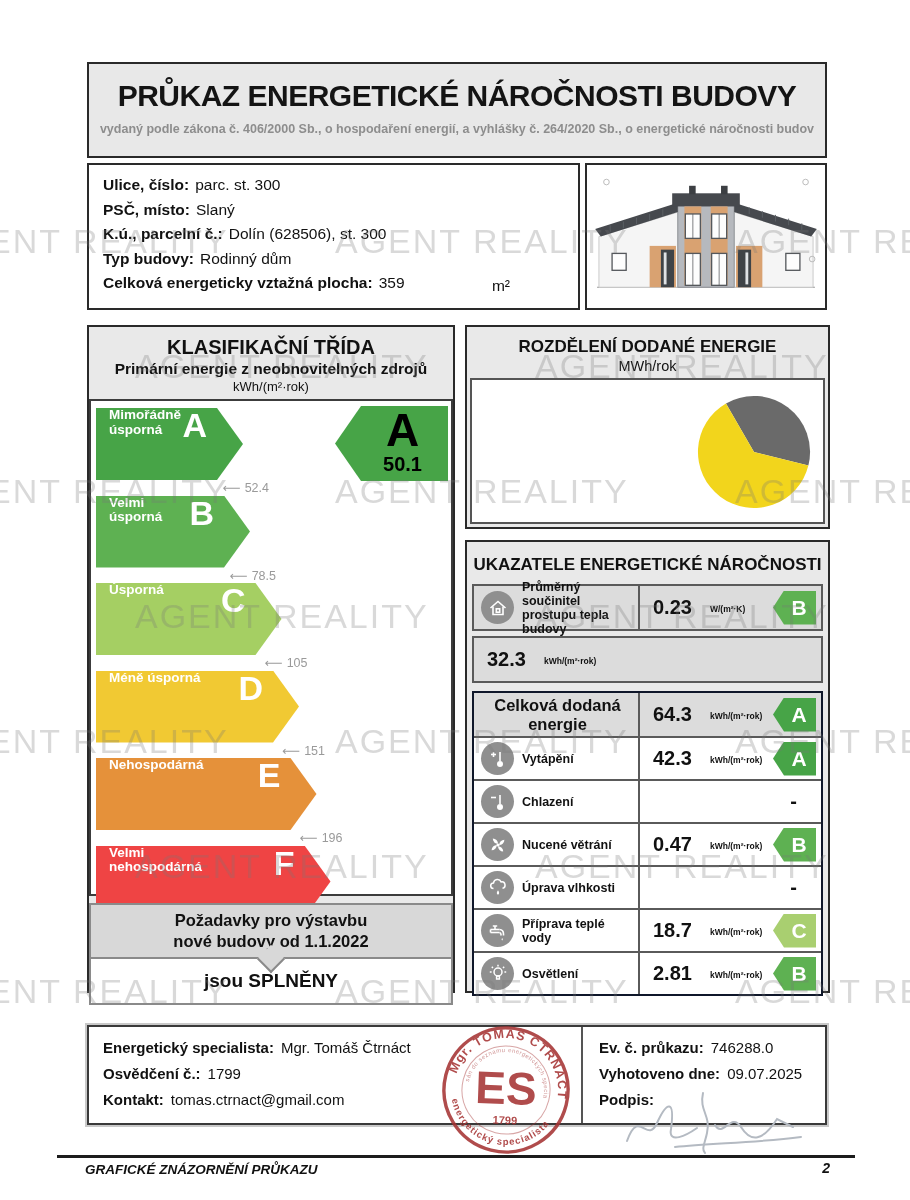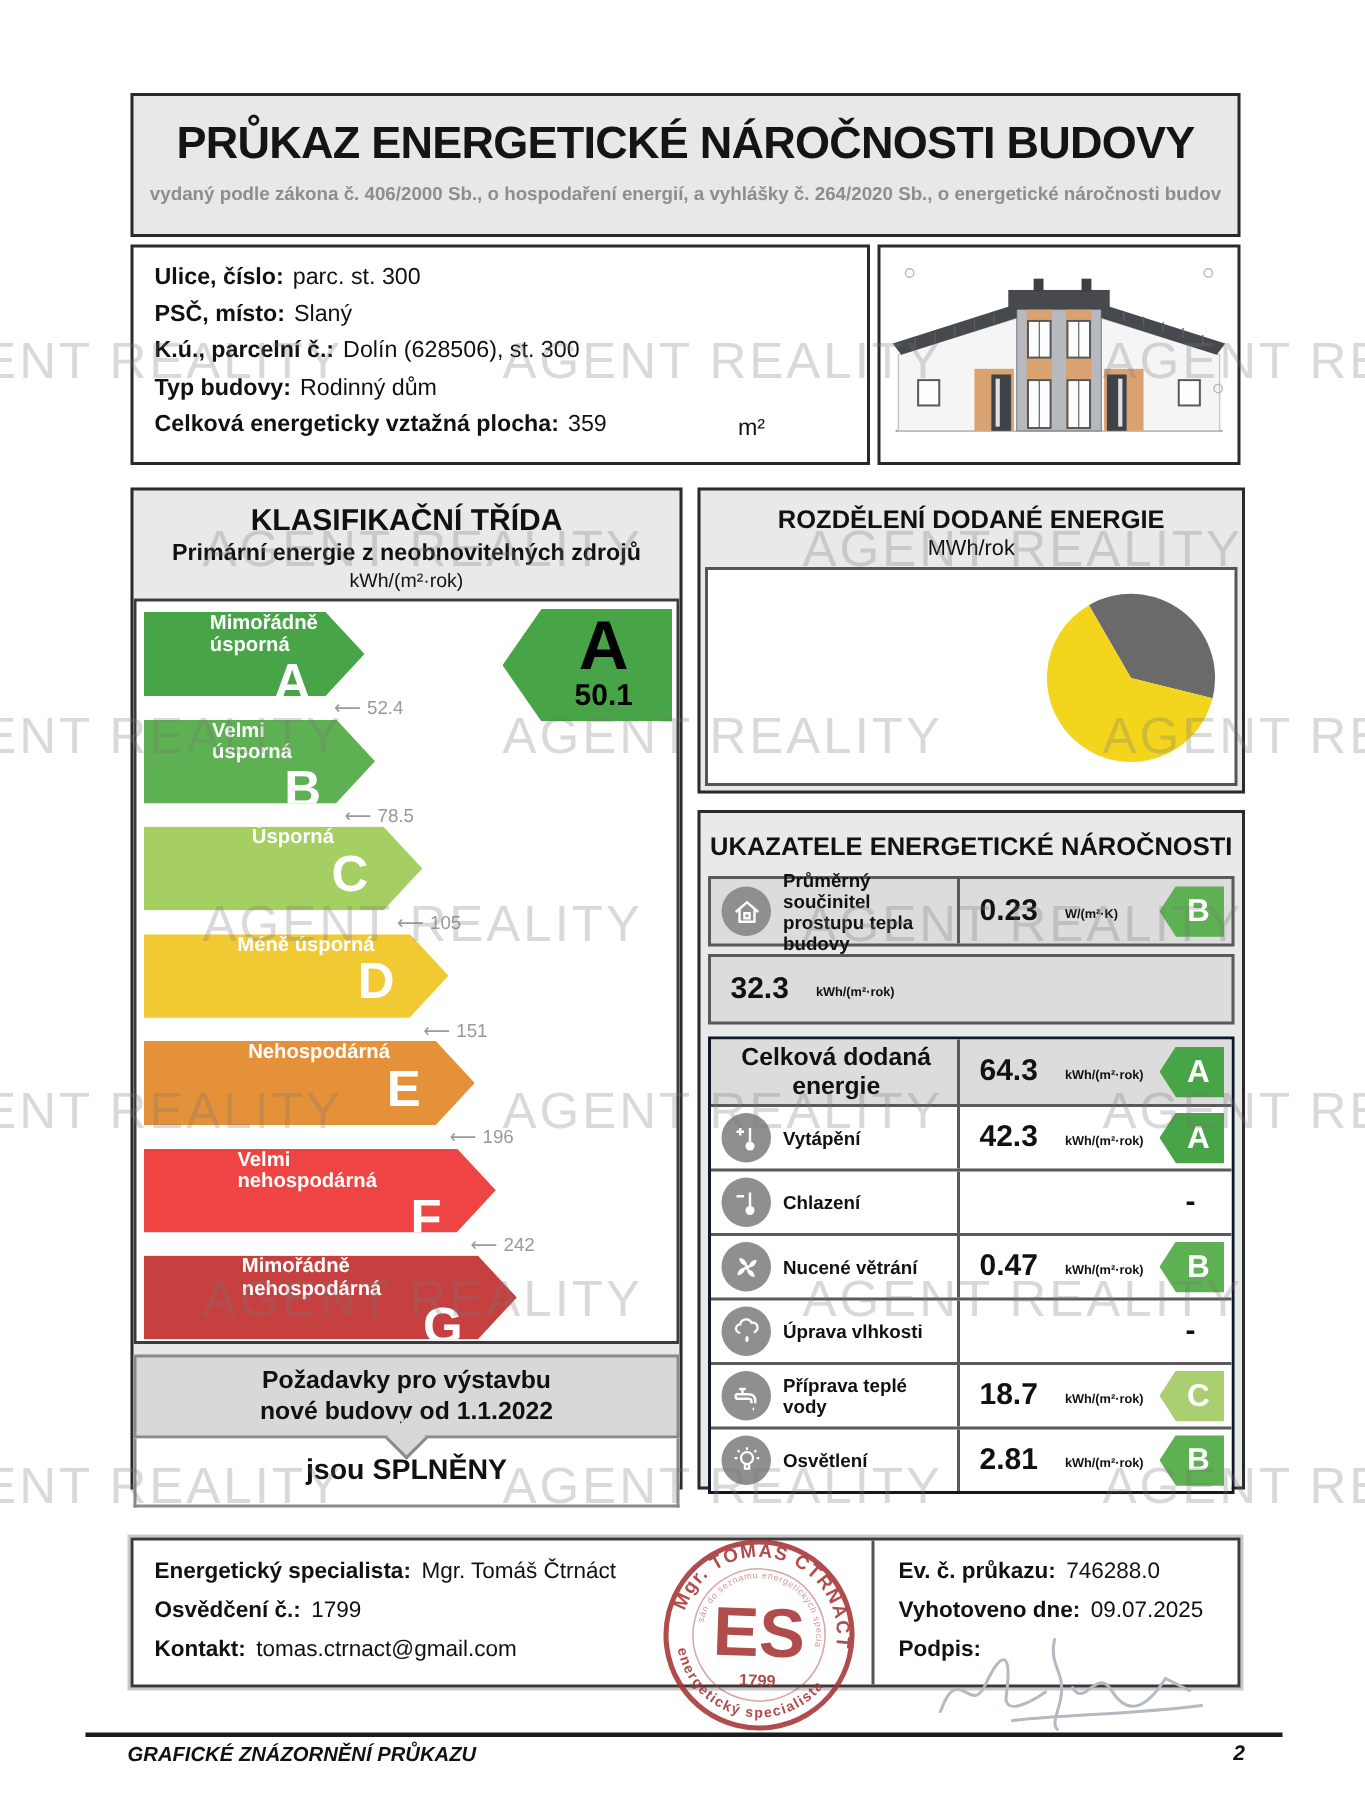--- a/index.html
+++ b/index.html
@@ -36,23 +36,22 @@
   .image-box svg { width:100%; height:100%; }
 
   
   .class-box { left:87px; top:325px; width:368px; height:668px; background:#e9e9e9; border:2.5px solid #2a2a2a; padding:0 0; }
   .class-header { text-align:center; padding:9px 2px 5px; }
   .class-title { font-size:20px; font-weight:800; }
   .class-sub { font-size:15.5px; font-weight:800; margin-top:1px; }
   .class-unit { font-size:13px; margin-top:1px; }
   .scale-panel { border:2px solid #3c3c3c; background:#fff; padding:7px 5px 0; position:relative; height:497px; }
   .scale-row {
-    height:56px; display:flex; align-items:center; color:#fff;
+    height:72px; display:flex; color:#fff;
     clip-path:polygon(0 0, calc(100% - 26px) 0, 100% 50%, calc(100% - 26px) 100%, 0 100%);
-    flex-direction:column;
   }
   .scale-label { font-size:13.5px; font-weight:700; line-height:1.1; padding-left:13px; max-width:58%; }
   .scale-letter { font-size:34px; font-weight:800; margin-left:auto; margin-right:36px; line-height:1; }
   .scale-gap { height:15.5px; font-size:12.5px; color:#9a9a9a; }
   .scale-gap-inner { position:relative; left:26px; text-align:right; white-space:nowrap; }
   .gap-arrow { letter-spacing:-2px; margin-right:6px; }
   .big-arrow {
     position:absolute; top:5px; right:3px; width:113px; height:75px;
     clip-path:polygon(26px 0, 100% 0, 100% 100%, 26px 100%, 0 50%);
     display:flex; flex-direction:column; align-items:center; justify-content:center;

